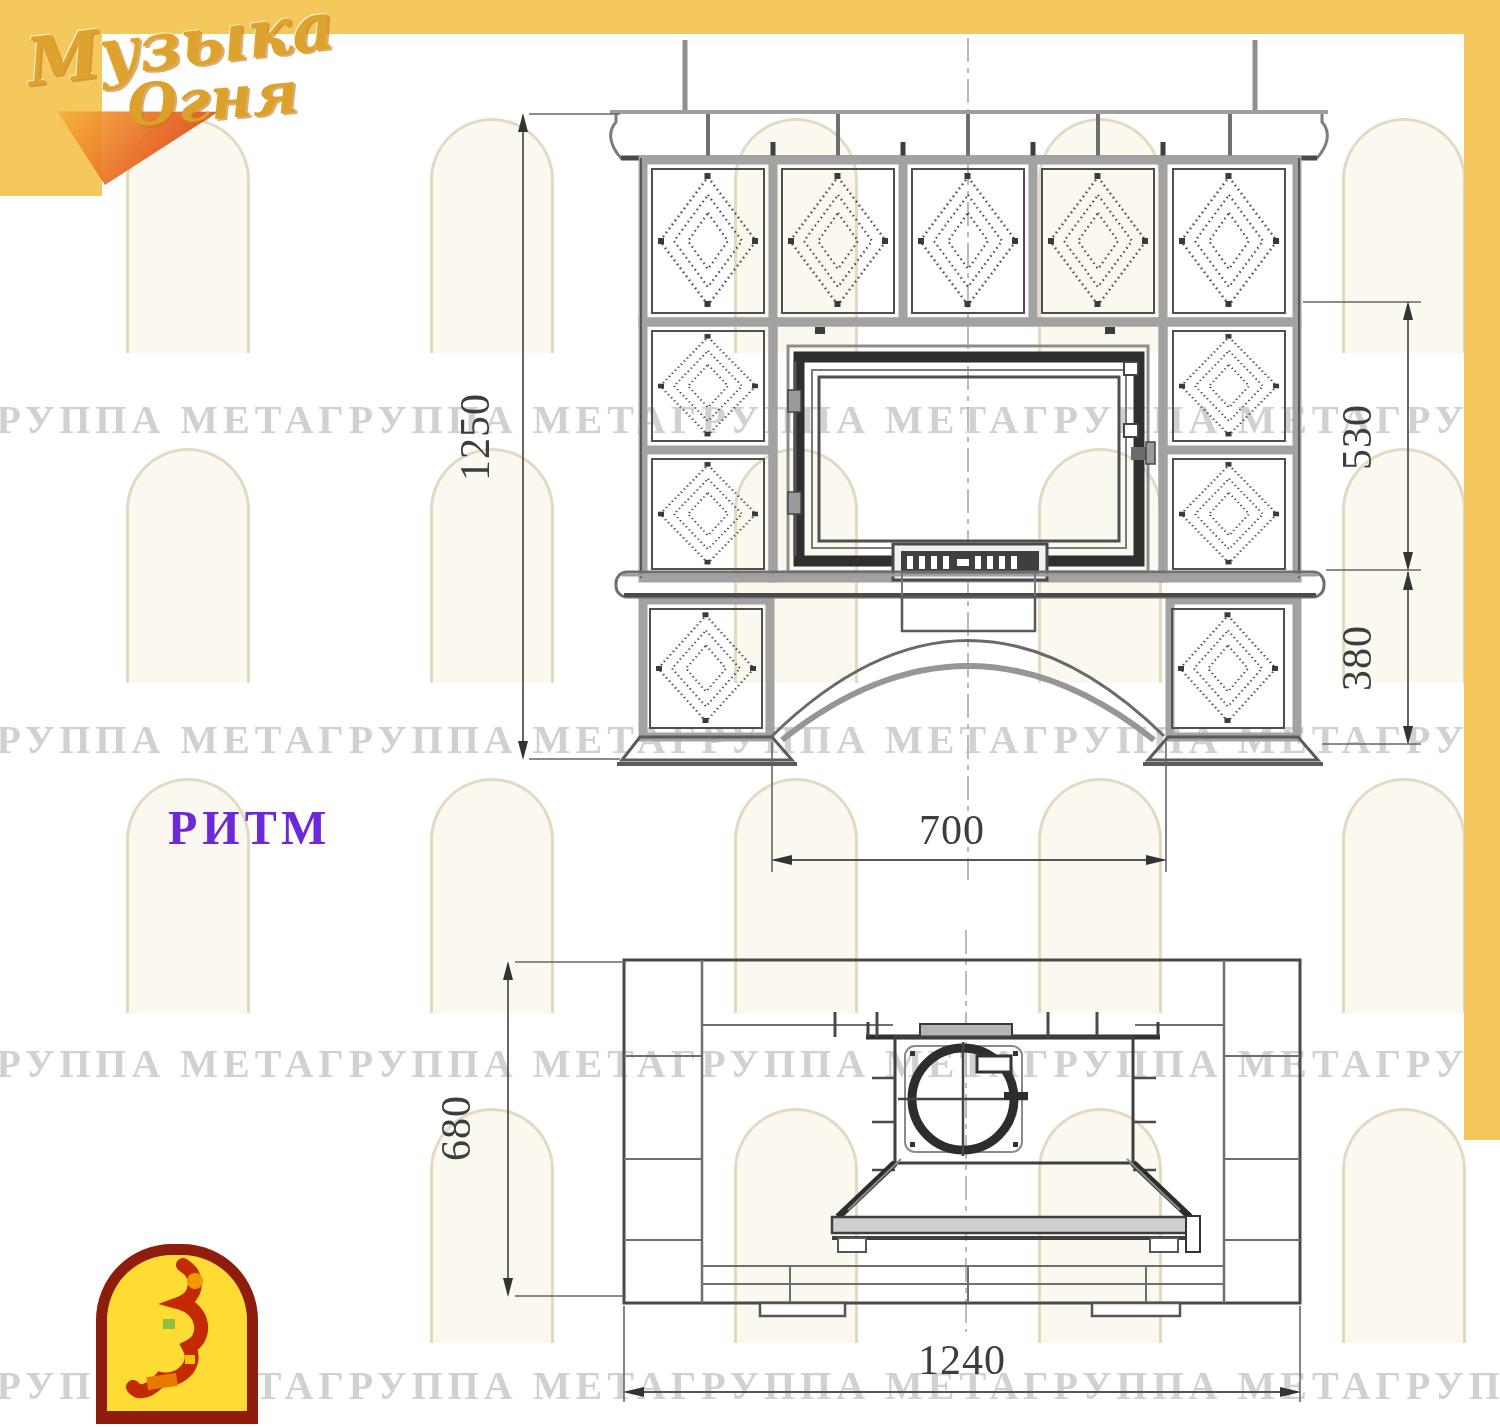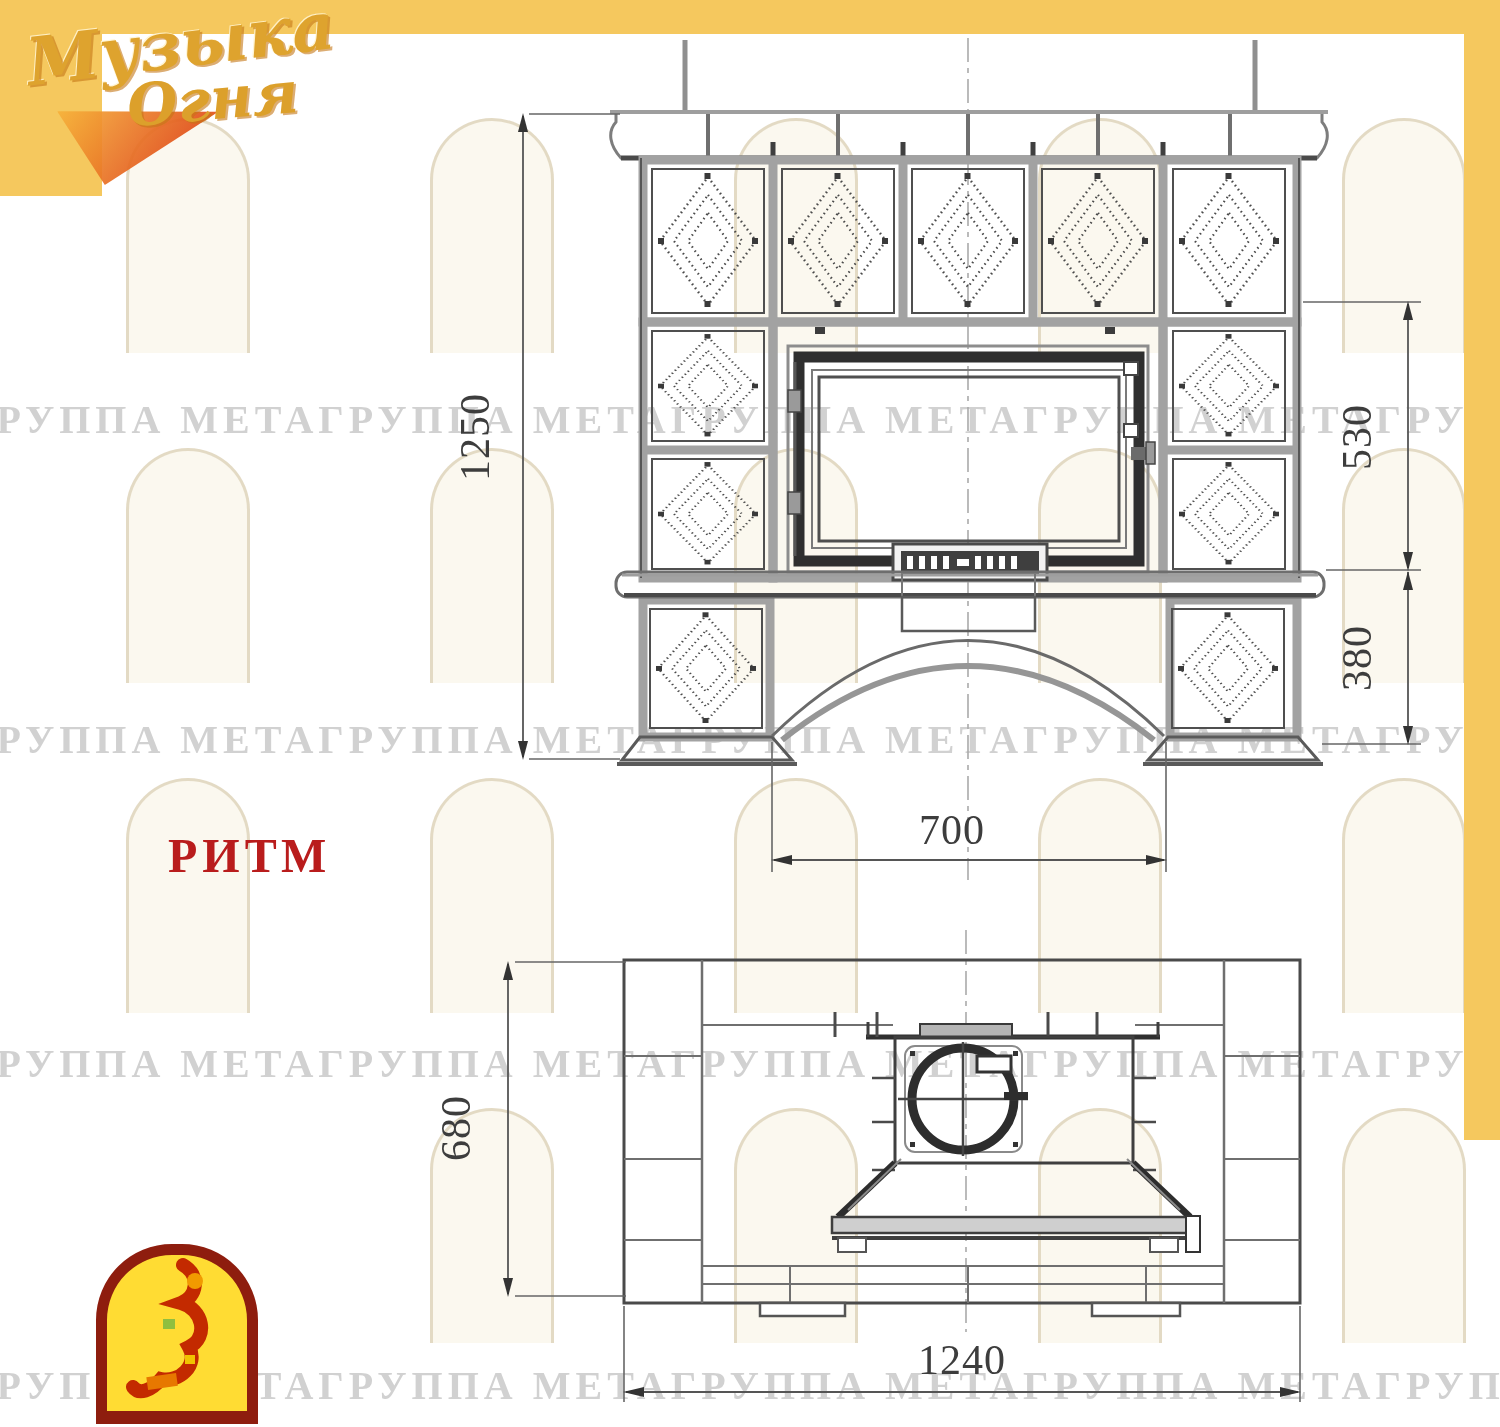--- a/index.html
+++ b/index.html
@@ -19,22 +19,22 @@
   
   .brand{position:absolute;left:18px;top:0;width:310px;height:190px;transform:rotate(-7deg);}
   .brand-flame{position:absolute;left:38px;top:92px;width:160px;height:84px;
                background:linear-gradient(135deg,#F7B53C,#E2541A 70%);
                clip-path:polygon(0 6%,100% 30%,24% 100%);opacity:.92;}
   .brand-l1{position:absolute;left:14px;top:6px;font:italic 700 66px "DejaVu Serif",serif;
             color:#DEA32E;text-shadow:2px 2px 0 rgba(196,118,22,.6),-1px -1px 0 rgba(255,243,205,.9);}
   .brand-l2{position:absolute;left:108px;top:70px;font:italic 700 58px "DejaVu Serif",serif;
             color:#DCA02B;text-shadow:2px 2px 0 rgba(196,118,22,.6);transform:rotate(2deg);}
   
-  .model-label{position:absolute;left:168px;top:828px;font:700 48px "Liberation Serif",serif;
-               letter-spacing:5px;color:#b91c1c;}
+  .model-label{position:absolute;left:168px;top:800px;font:700 48px "Liberation Serif",serif;
+               letter-spacing:5px;color:#6d28d9;}
   
   .meta-logo{position:absolute;left:96px;top:1244px;width:140px;height:156px;
              background:#FFDC33;border:11px solid #8E1D0E;border-bottom:13px solid #8E1D0E;
              border-radius:76px 76px 0 0;}
   .drawing{position:absolute;left:0;top:0;width:1500px;height:1427px;}
 </style>
 </head>
 <body>
 
 <div class="page">

